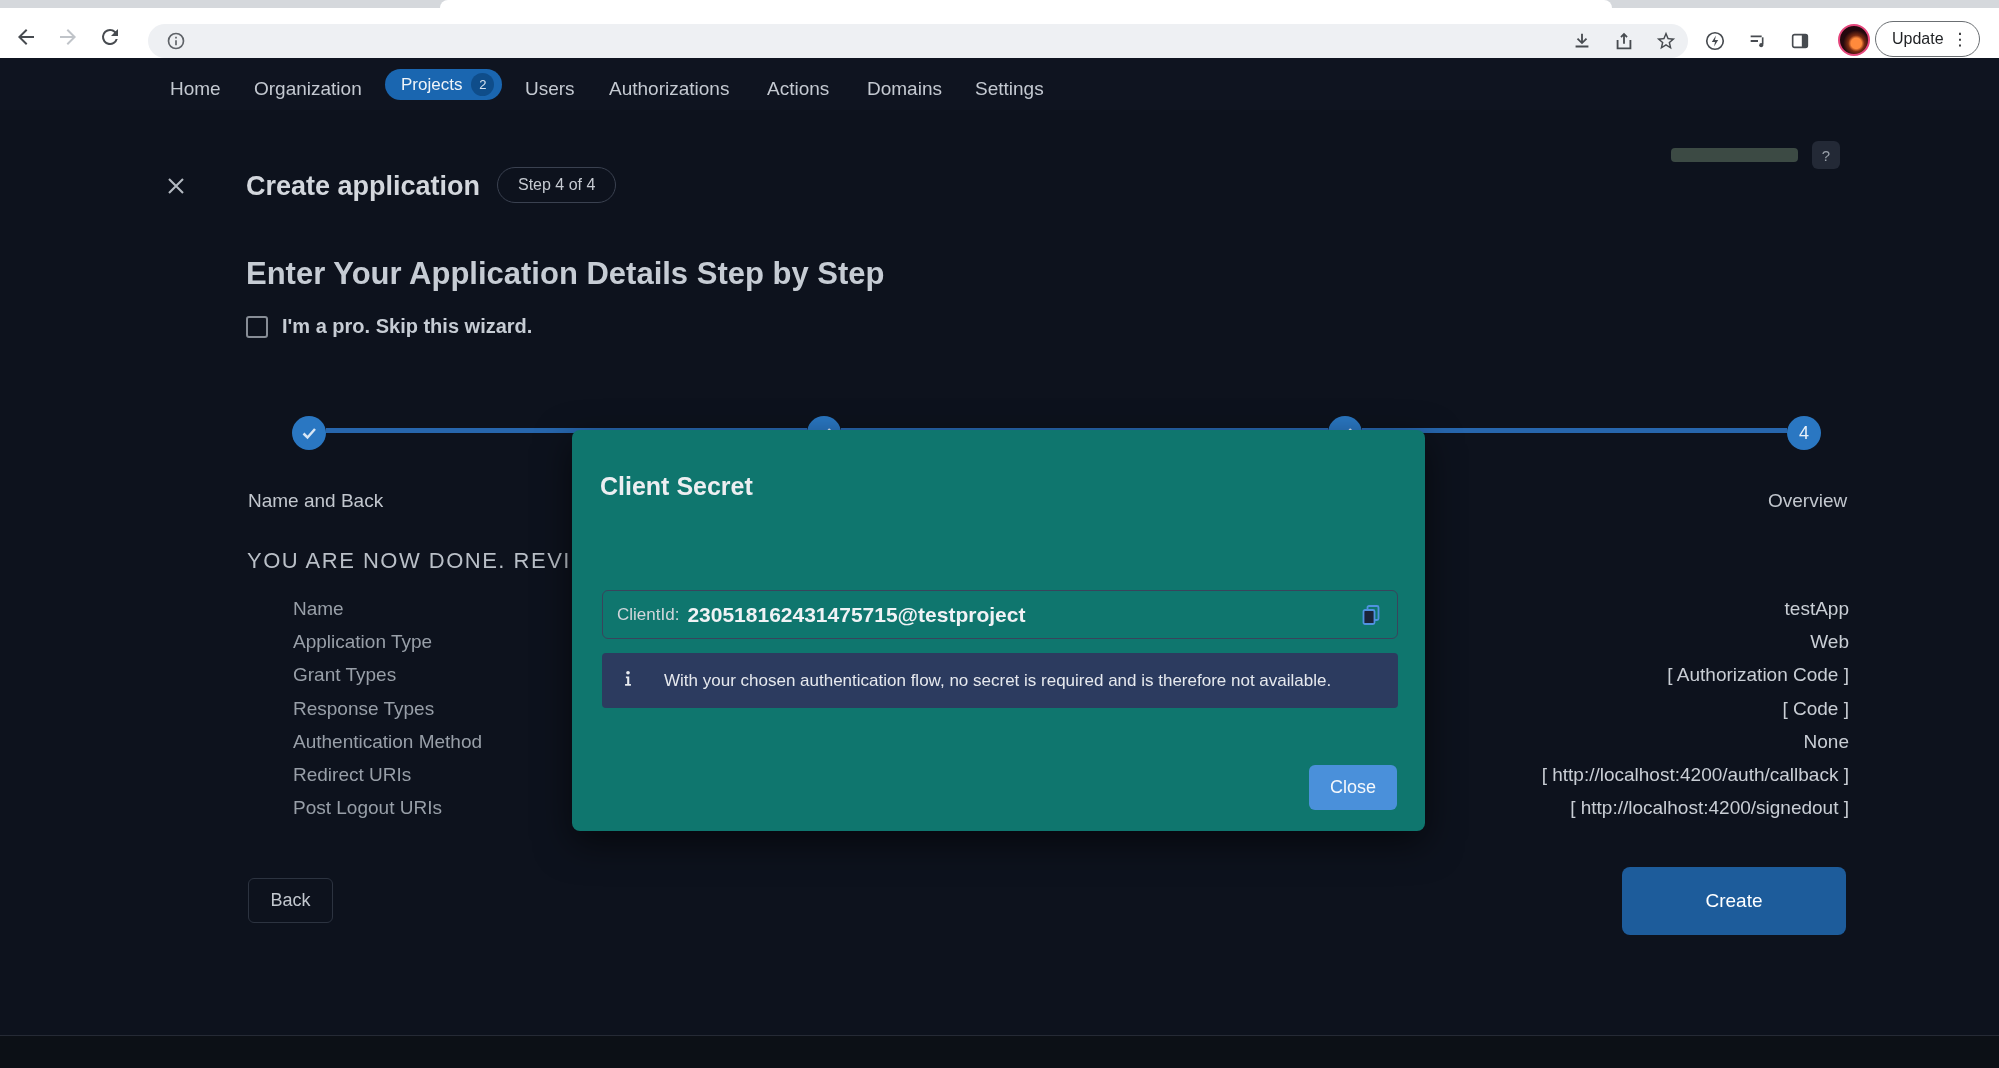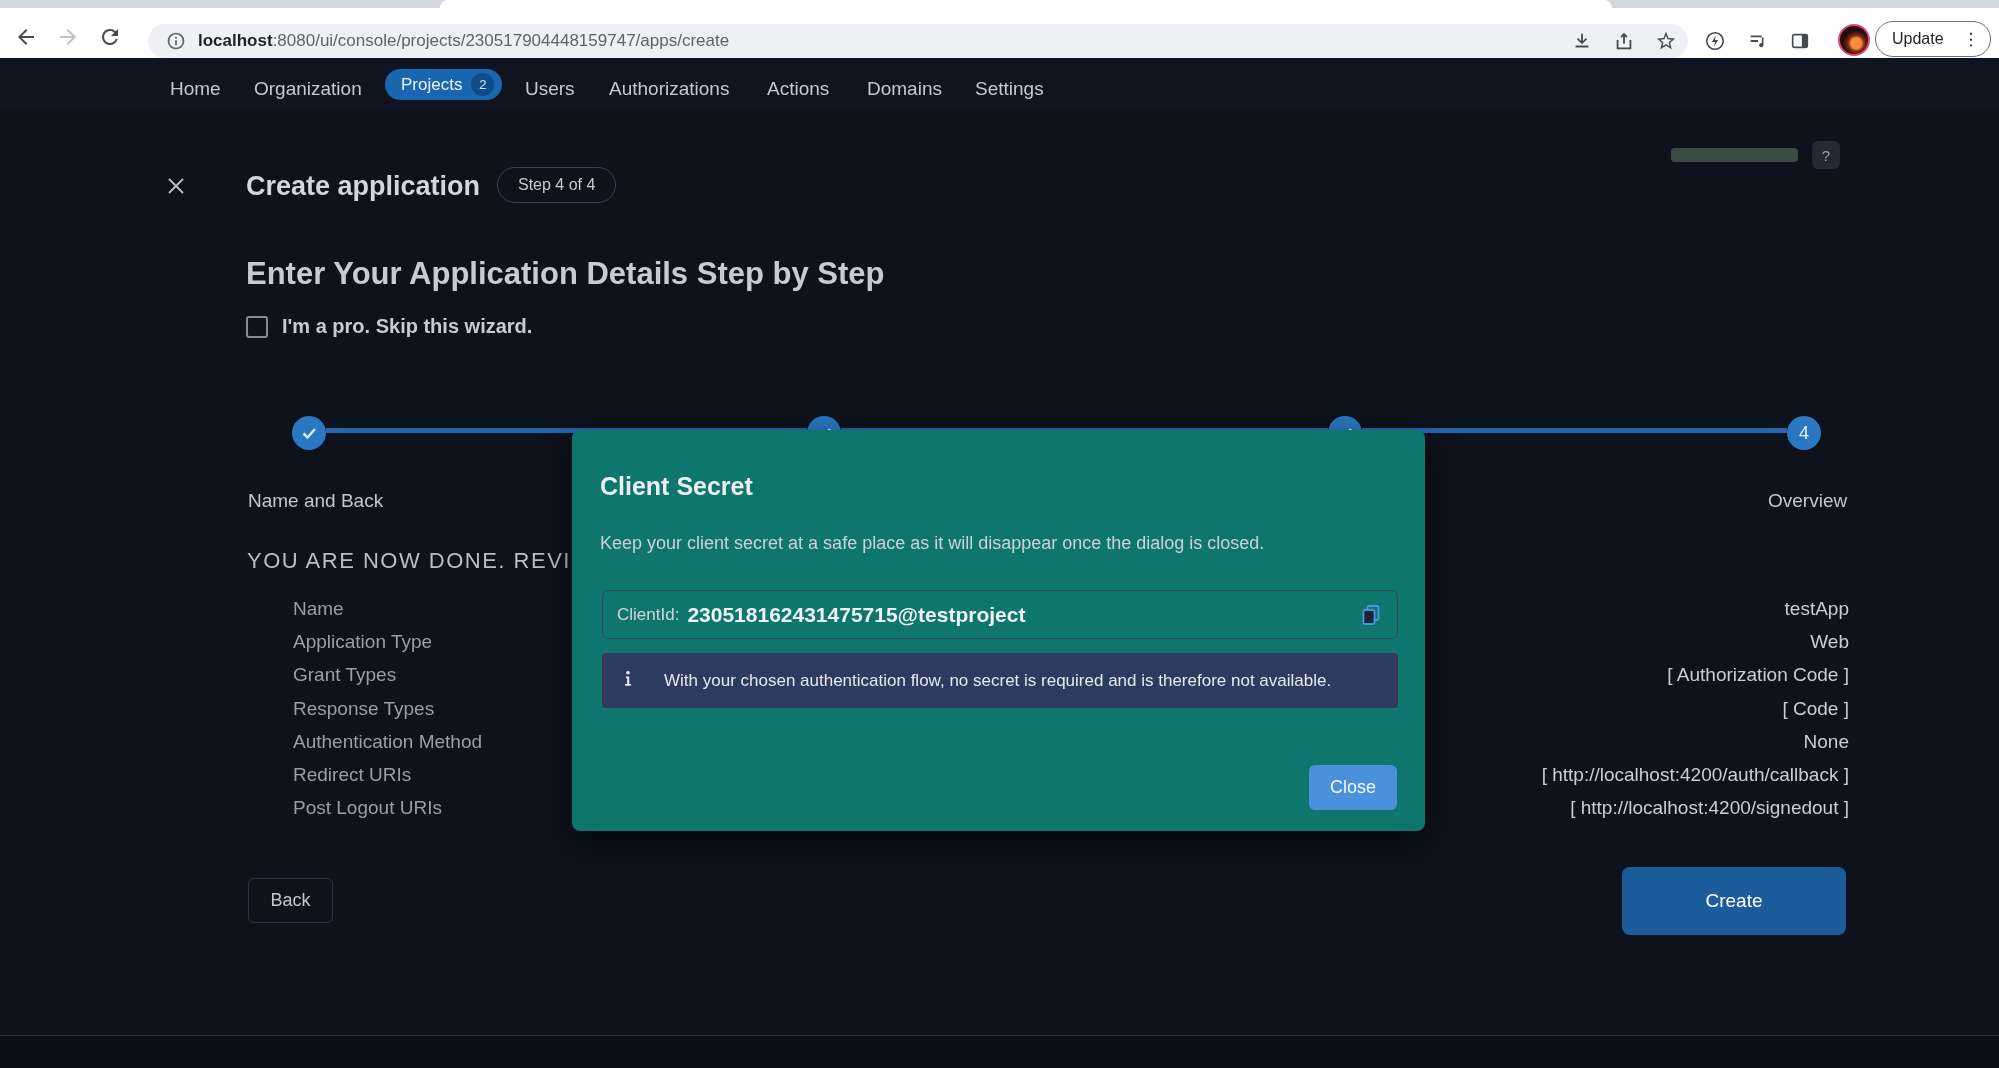--- a/index.html
+++ b/index.html
@@ -16,21 +16,21 @@
     background:#eef0f3; border-radius:17px; display:flex; align-items:center; }
   .urlbar svg { margin-left:18px; flex:0 0 auto; }
   .url-text { margin-left:12px; font-size:17px; color:#5f6368; white-space:nowrap; }
   .url-text b { color:#1f2124; font-weight:bold; }
   .omni-ico { position:absolute; top:22px; width:22px; height:22px; cursor:pointer; }
   .ext-ico { position:absolute; top:22px; width:22px; height:22px; cursor:pointer; }
   .avatar { position:absolute; left:1838px; top:16px; width:32px; height:32px; border-radius:50%;
     background:radial-gradient(circle at 58% 62%, #ff8a3c 0 22%, #7a2b12 34%, #23080d 55%);
     border:2px solid #e5467c; cursor:pointer; }
   .update-pill { position:absolute; left:1875px; top:13px; height:36px; padding:0 10px 0 16px;
-    border:1px solid #6b6f73; border-radius:18px; display:flex; align-items:center; gap:19px;
+    border:1px solid #6b6f73; border-radius:18px; display:flex; align-items:center; gap:8px;
     background:#ffffff; cursor:pointer; }
   .update-pill .lbl { font-size:16px; color:#1f2124; }
   .update-pill .dots { font-size:17px; color:#1f2124; letter-spacing:0; }
 
   
   .appnav { position:absolute; left:0; top:58px; width:1999px; height:52px; background:#0f1420; }
   .appnav .item { position:absolute; top:5px; height:52px; display:flex; align-items:center;
     font-size:19px; color:#c4c9d1; cursor:pointer; }
   .proj-pill { position:absolute; left:385px; top:11px; height:31px; padding:0 8px 0 16px;
     background:#1a66b0; border-radius:16px; display:flex; align-items:center; gap:9px; cursor:pointer; }
@@ -119,21 +119,20 @@
   <div class="nav-ico" style="left:98px">
     <svg viewBox="0 0 24 24" width="24" height="24">
         <path fill="#474b50" d="M17.65 6.35A7.95 7.95 0 0 0 12 4a8 8 0 1 0 7.73 10h-2.08A6 6 0 1 1 12 6c1.66 0 3.14.69 4.22 1.78L13 11h7V4l-2.35 2.35z"></path>
       </svg>
   </div>
 
   <div class="urlbar">
     <svg viewBox="0 0 24 24" width="20" height="20">
         <path fill="#5f6368" d="M11 7h2v2h-2zm0 4h2v6h-2zm1-9a10 10 0 1 0 0 20 10 10 0 0 0 0-20zm0 18a8 8 0 1 1 0-16 8 8 0 0 1 0 16z"></path>
       </svg>
-    <span class="url-text"><b>localhost</b><span>:8080/ui/console/projects/230517904448159747/apps/create</span></span>
   </div>
 
   <div class="omni-ico" style="left:1571px">
     <svg viewBox="0 0 24 24" width="22" height="22">
         <path fill="#474b50" d="M11 4h2v8l3.2-3.2 1.4 1.2L12 15.6 6.4 10l1.4-1.2L11 12zM5 17h14v2H5z"></path>
       </svg>
   </div>
   <div class="omni-ico" style="left:1613px">
     <svg viewBox="0 0 24 24" width="22" height="22">
         <path fill="#474b50" d="M12 3l4 4-1.4 1.4L13 6.8V15h-2V6.8L9.4 8.4 8 7zM6 11v8h12v-8h2v10H4V11z"></path>
@@ -250,21 +249,20 @@
   <div>[ http://localhost:4200/signedout ]</div>
 </div>
 
 <button class="back-btn">Back</button>
 <button class="create-btn">Create</button>
 
 <div class="footer"></div>
 
 <div class="dialog">
   <div class="dlg-title">Client Secret</div>
-  <div class="dlg-desc">Keep your client secret at a safe place as it will disappear once the dialog is closed.</div>
 
   <div class="clientid-box">
     <span class="cid-label">ClientId:</span>
     <span class="cid-value">230518162431475715@testproject</span>
     <div class="copy-btn">
       <svg viewBox="0 0 24 24" width="24" height="24">
           <rect x="8.5" y="3" width="11" height="14" rx="1.5" fill="none" stroke="#4f92e0" stroke-width="1.8"></rect>
           <rect x="4.5" y="7" width="11" height="14" rx="1.5" fill="#1b2338" stroke="#4f92e0" stroke-width="1.8"></rect>
         </svg>
     </div>

